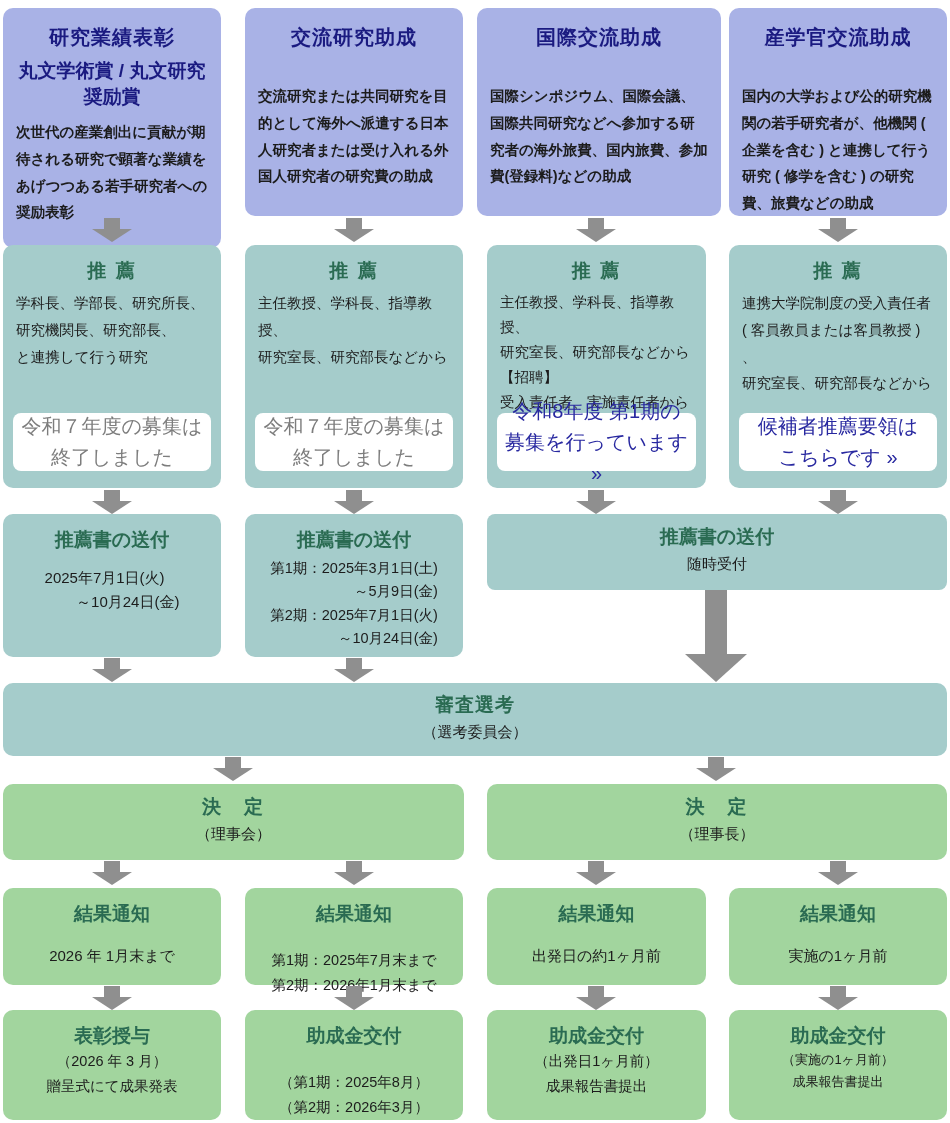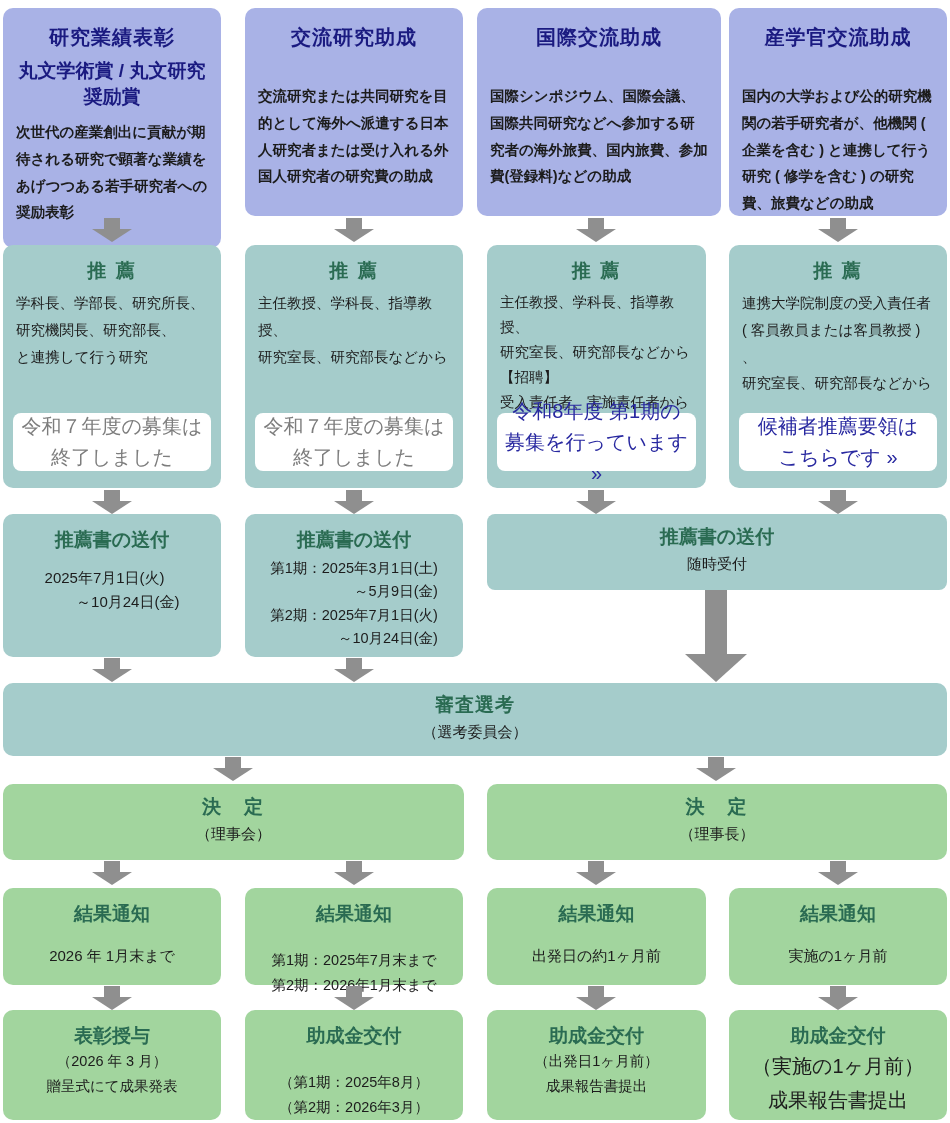--- a/index.html
+++ b/index.html
@@ -281,19 +281,19 @@
   </div>
   <div class="box green" style="left:487px;top:1010px;width:219px;height:110px;">
     <div class="sect-t" style="letter-spacing:0;">助成金交付</div>
     <div class="center-lines mt-md" style="font-size:14.5px;">
       <div>（出発日1ヶ月前）</div>
       <div>成果報告書提出</div>
     </div>
   </div>
   <div class="box green" style="left:729px;top:1010px;width:218px;height:110px;">
     <div class="sect-t" style="letter-spacing:0;">助成金交付</div>
-    <div class="center-lines mt-md" style="font-size:20px;">
+    <div class="center-lines mt-md" style="font-size:13px;">
       <div>（実施の1ヶ月前）</div>
       <div>成果報告書提出</div>
     </div>
   </div>
 
 </div>
 
 </body></html>

